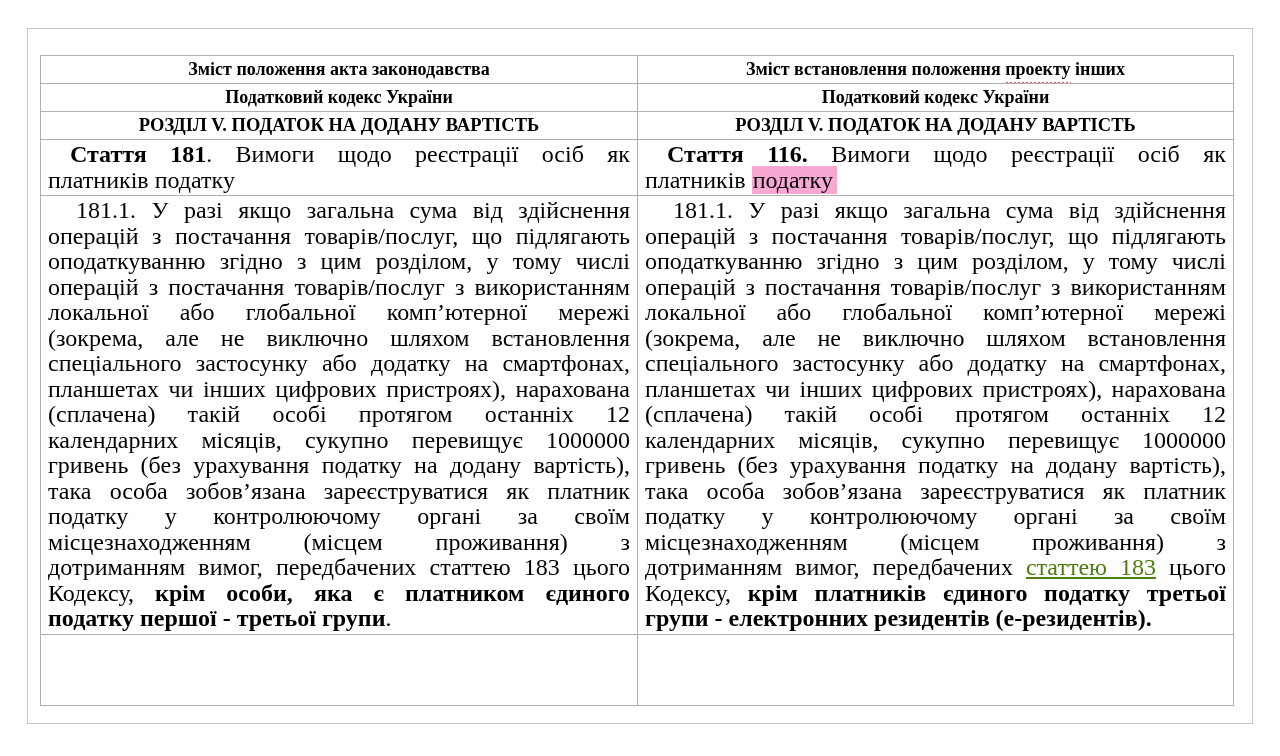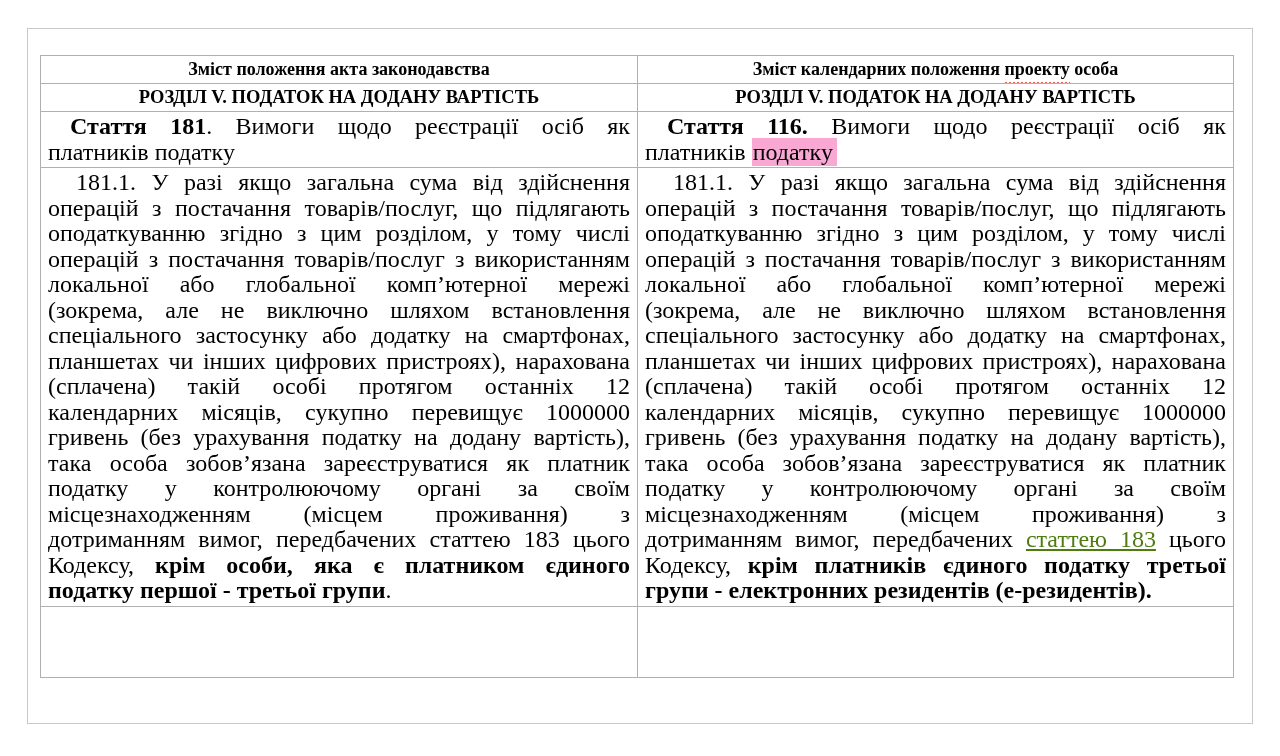--- a/index.html
+++ b/index.html
@@ -143,23 +143,27 @@
 
       <table class="cmp-table">
         <colgroup>
           <col class="col-left">
           <col class="col-right">
         </colgroup>
         <tbody>
 
           <tr>
             <td class="hdr-cell">Зміст положення акта законодавства</td>
-            <td class="hdr-cell"><span>Зміст календарних положення </span><span class="spell">проекту</span><span> особа</span></td>
+            <td class="hdr-cell"><span>Зміст встановлення положення </span><span class="spell">проекту</span><span> інших</span></td>
           </tr>
 
+          <tr>
+            <td class="hdr-cell">Податковий кодекс України</td>
+            <td class="hdr-cell">Податковий кодекс України</td>
+          </tr>
 
           <tr>
             <td class="hdr-cell caps">РОЗДІЛ V. ПОДАТОК НА ДОДАНУ ВАРТІСТЬ</td>
             <td class="hdr-cell caps">РОЗДІЛ V. ПОДАТОК НА ДОДАНУ ВАРТІСТЬ</td>
           </tr>
 
           <tr>
             <td class="body-cell article-cell">
               <p><b>Стаття 181</b><span>. Вимоги щодо реєстрації осіб як платників податку</span></p>
             </td>

